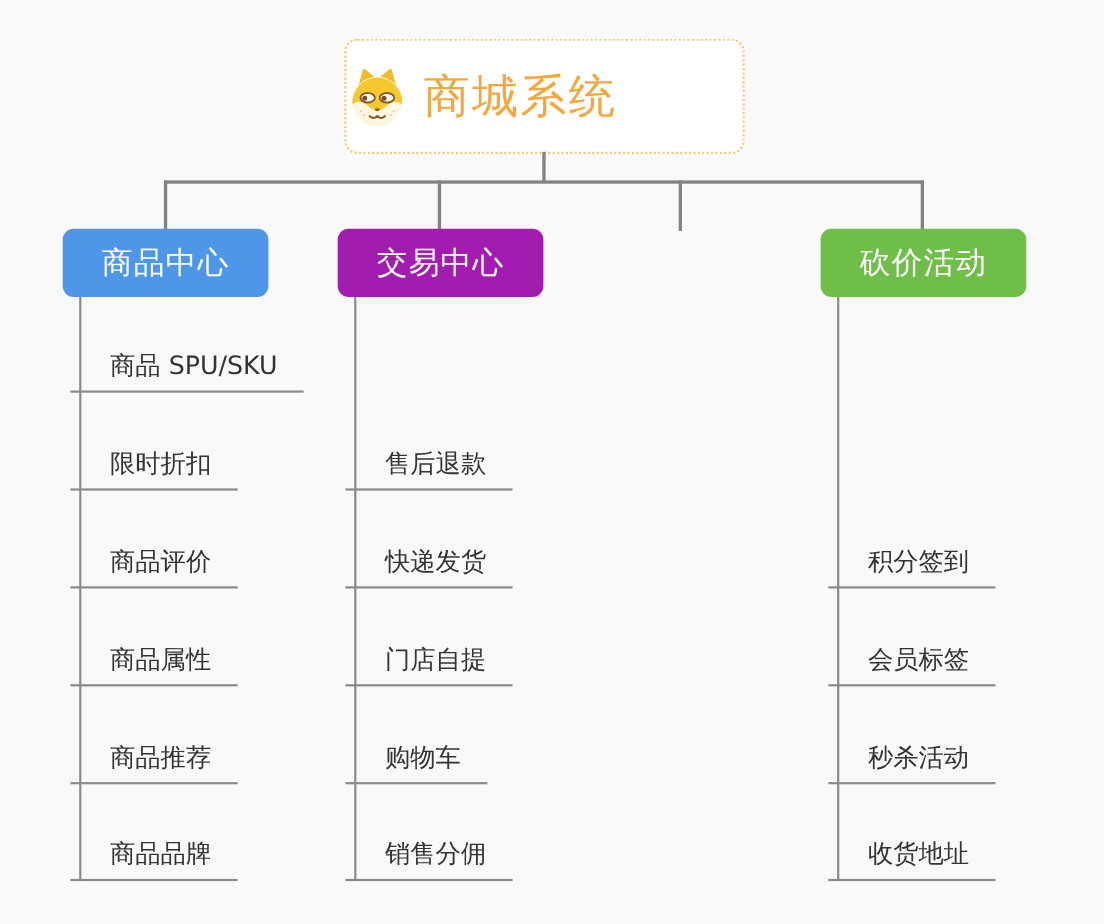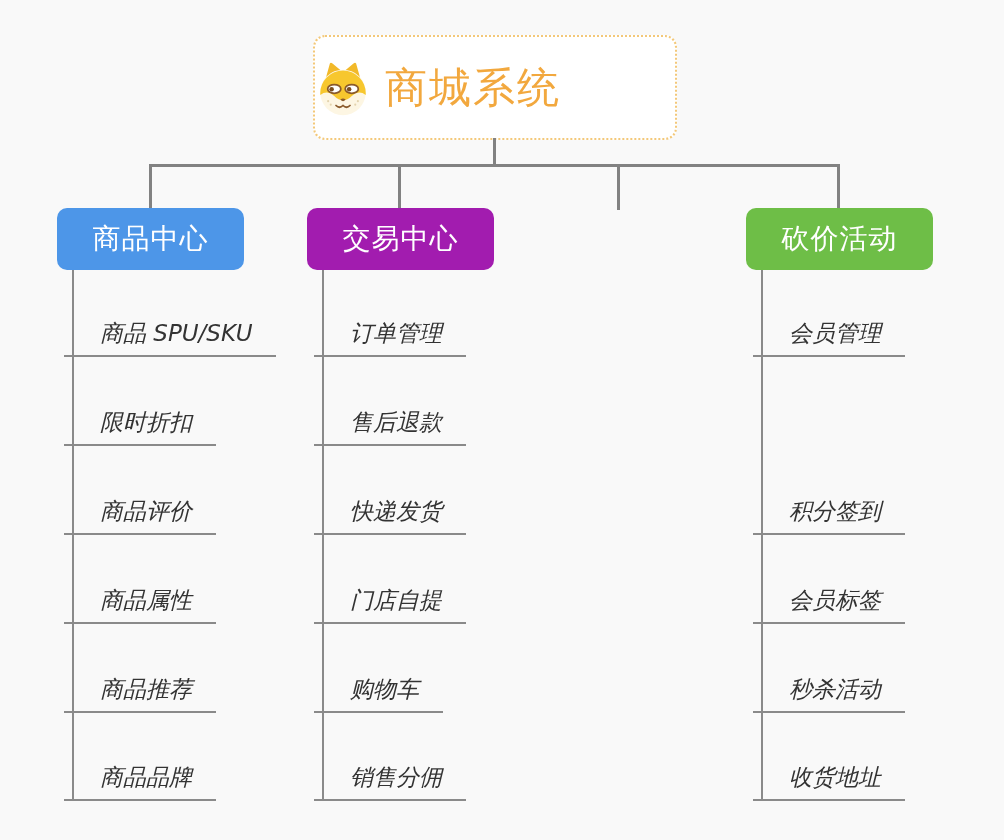--- a/index.html
+++ b/index.html
@@ -28,21 +28,21 @@
   .col-0{left:57px;} .col-1{left:307px;} .col-2{left:525px;} .col-3{left:746px;}
   .branch-box{
     width:187px;height:62px;border-radius:10px;
     display:flex;align-items:center;justify-content:center;
     color:#ffffff;font-size:28px;letter-spacing:1px;
   }
   .trunk{position:absolute;left:15px;top:62px;width:2px;height:531px;background:#8a8a8a;}
   .leaf{
     position:absolute;left:7px;white-space:nowrap;
     font-size:23px;line-height:28px;color:#333333;
-    padding:0 24px 8px 36px;border-bottom:2px solid #8a8a8a;font-style:italic;
+    padding:0 24px 8px 36px;border-bottom:2px solid #8a8a8a;
   }
   .r0{top:111px}.r1{top:200px}.r2{top:289px}.r3{top:378px}.r4{top:467px}.r5{top:555px}
 </style>
 </head>
 <body>
 
 <div class="stage">
 
   <div class="root-node">
     <svg class="dog-icon" viewBox="0 0 64 64" aria-hidden="true">
@@ -85,32 +85,30 @@
     <div class="leaf r1">限时折扣</div>
     <div class="leaf r2">商品评价</div>
     <div class="leaf r3">商品属性</div>
     <div class="leaf r4">商品推荐</div>
     <div class="leaf r5">商品品牌</div>
   </div>
 
   <div class="column col-1">
     <div class="branch-box" style="background: #a21caf;">交易中心</div>
     <div class="trunk"></div>
-    <div class="leaf r0">订单管理</div>
     <div class="leaf r1">售后退款</div>
     <div class="leaf r2">快递发货</div>
     <div class="leaf r3">门店自提</div>
     <div class="leaf r4">购物车</div>
     <div class="leaf r5">销售分佣</div>
   </div>
 
 
   <div class="column col-3">
     <div class="branch-box" style="background: rgb(110, 190, 71);">砍价活动</div>
     <div class="trunk"></div>
-    <div class="leaf r0">会员管理</div>
     <div class="leaf r2">积分签到</div>
     <div class="leaf r3">会员标签</div>
     <div class="leaf r4">秒杀活动</div>
     <div class="leaf r5">收货地址</div>
   </div>
 
 </div>
 
 </body></html>

